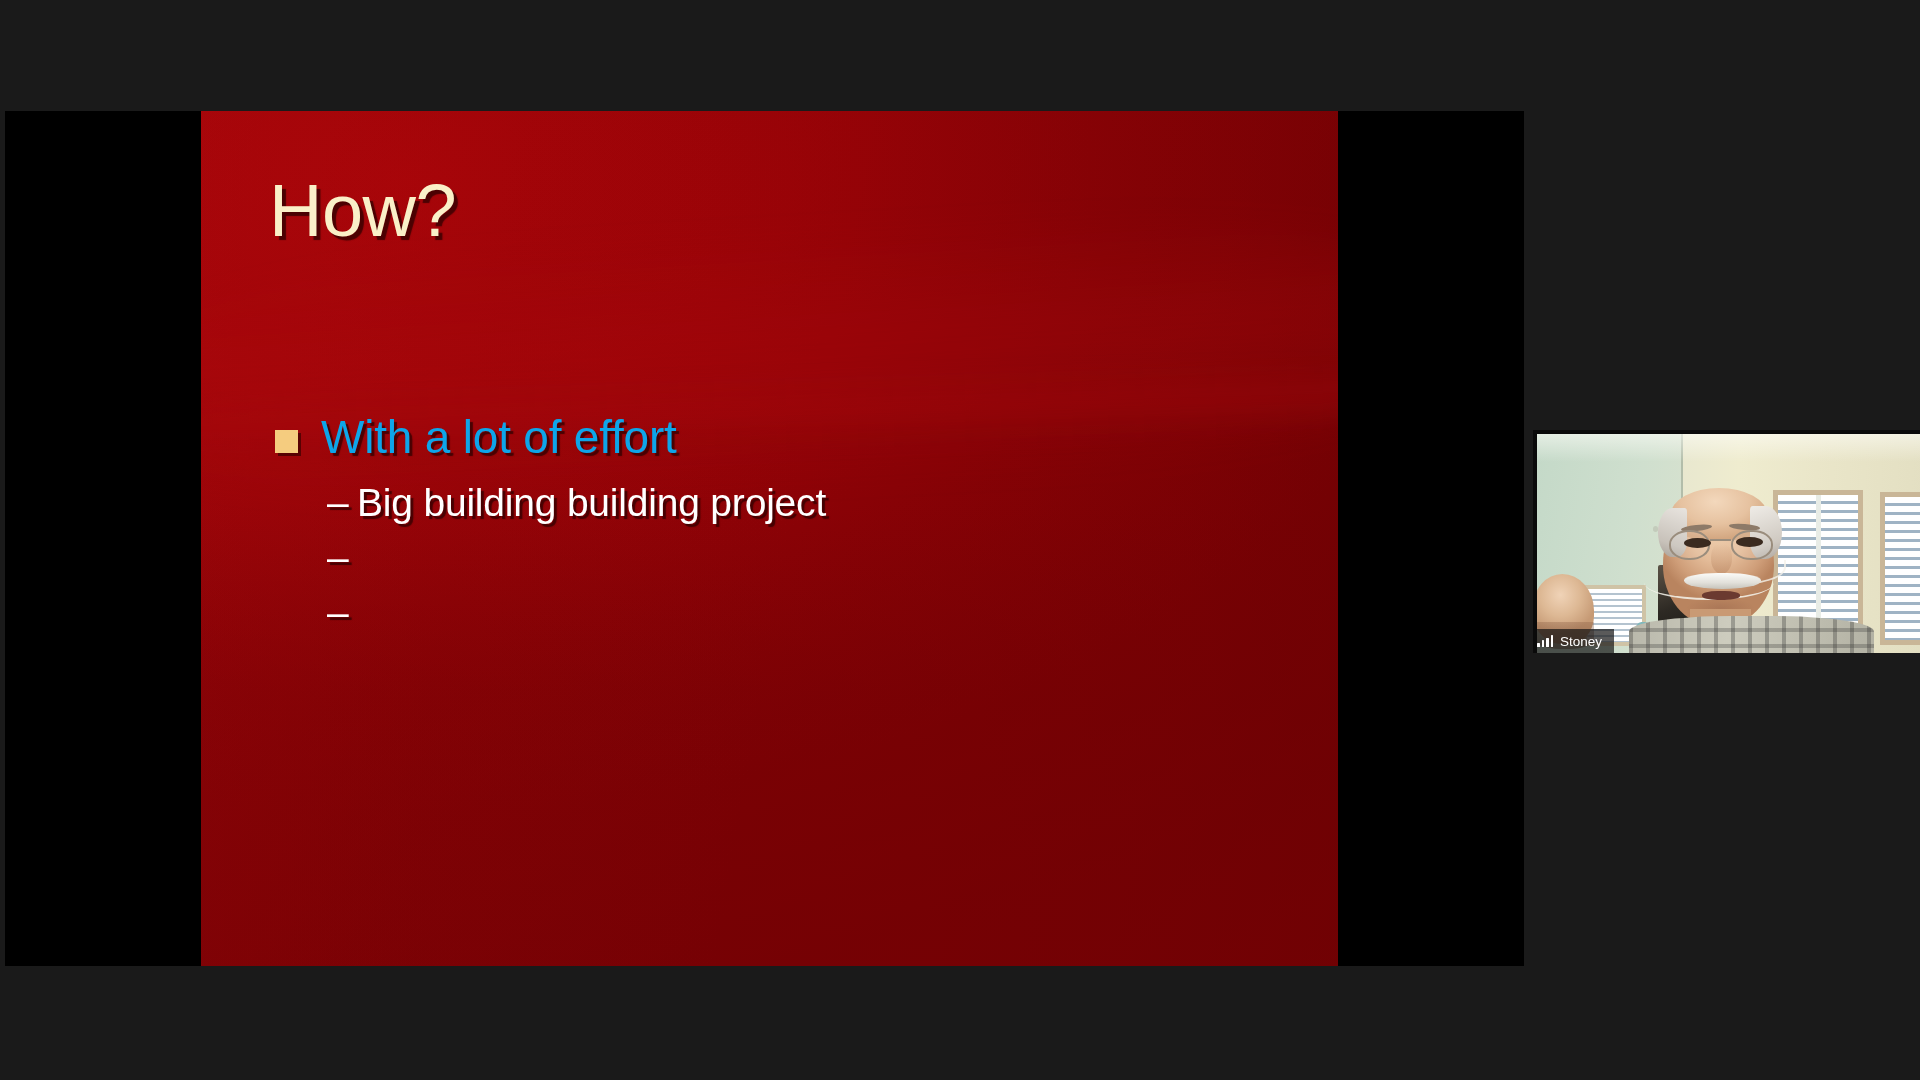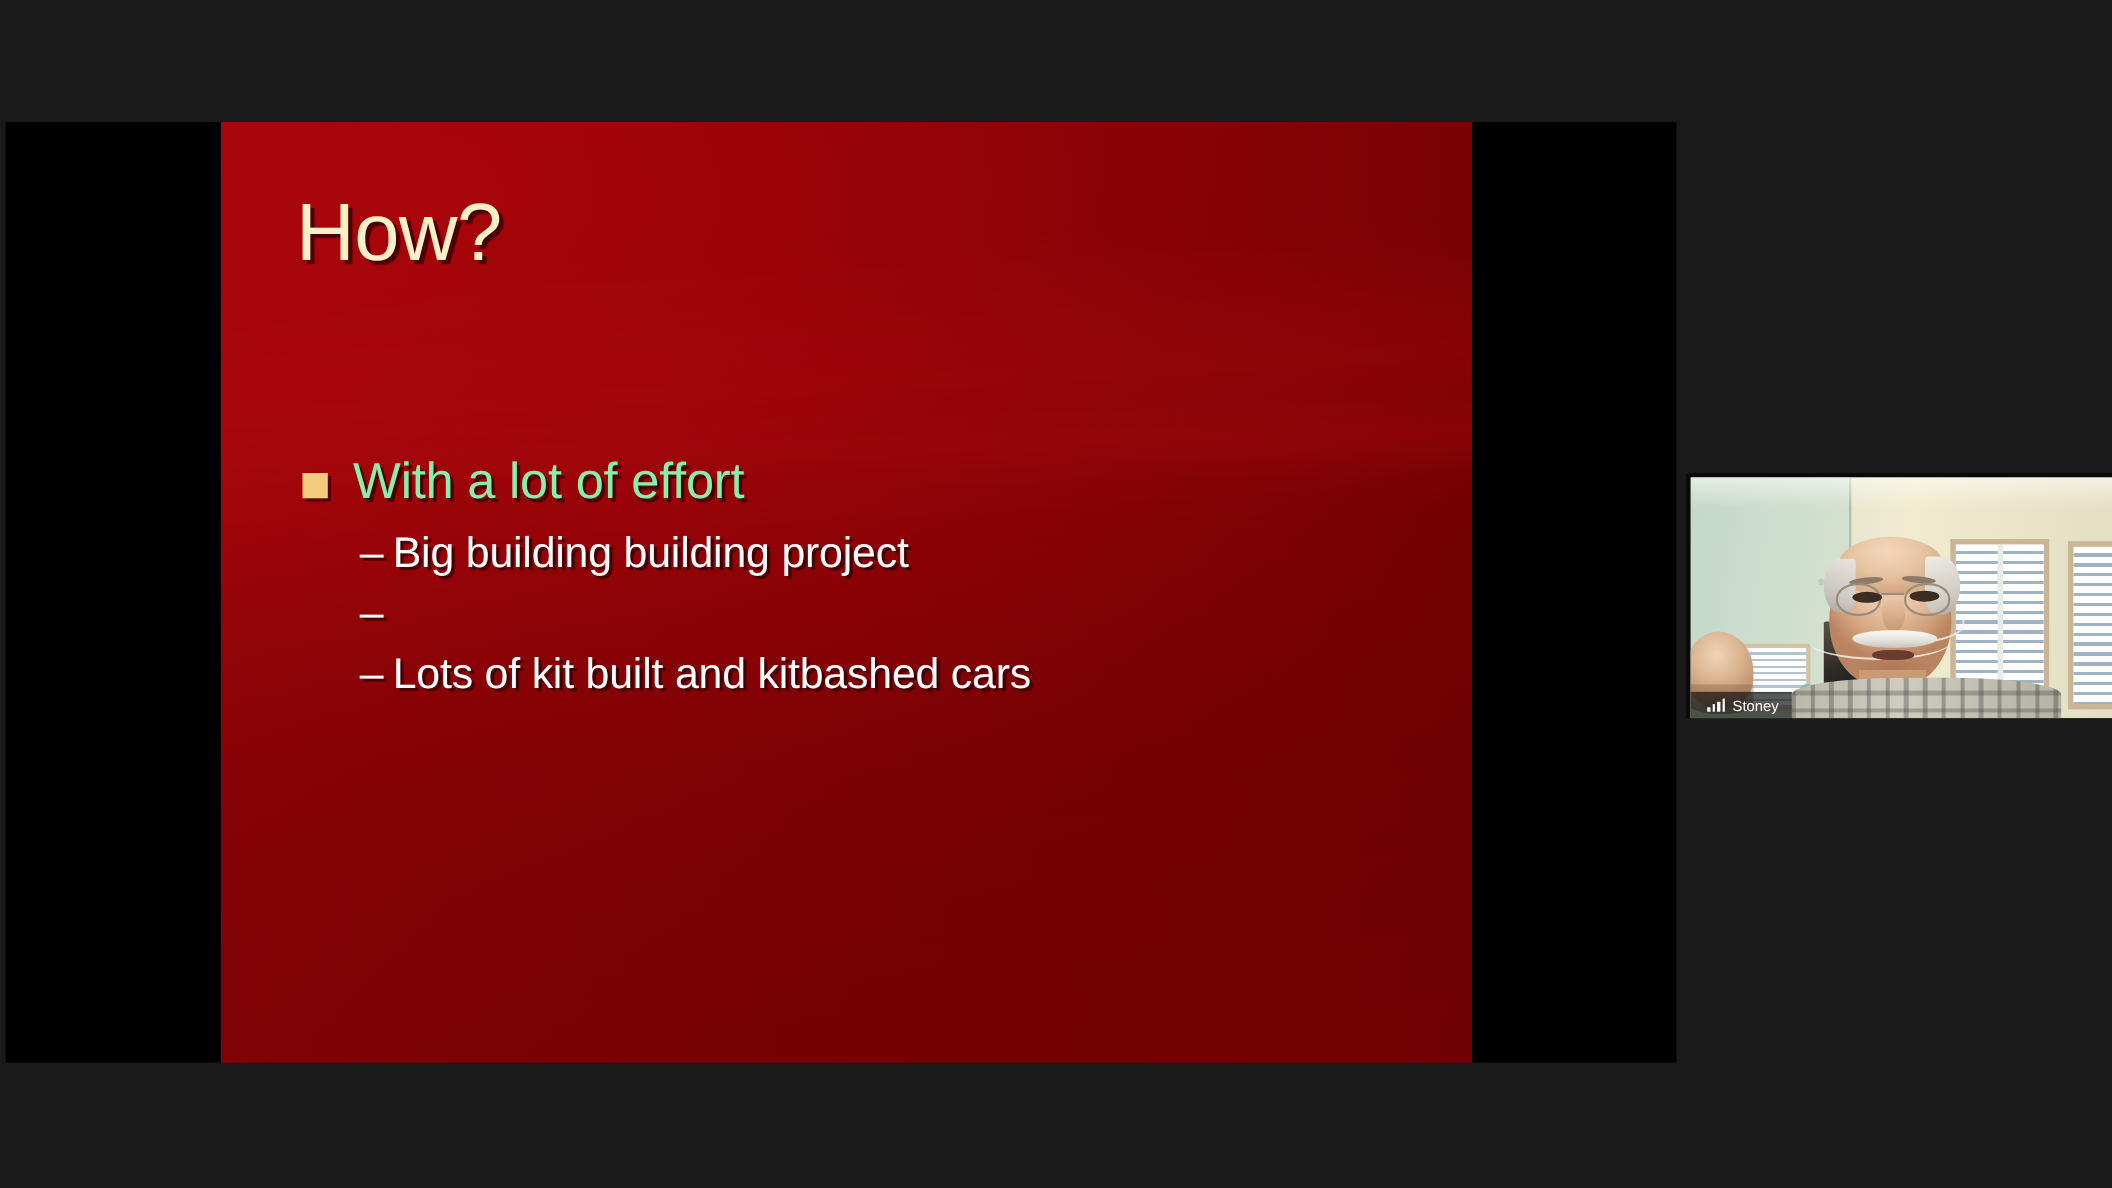--- a/index.html
+++ b/index.html
@@ -112,21 +112,21 @@
     flex:0 0 auto;
     width:23px; height:23px;
     margin-top:19px;
     margin-right:23px;
     background:#F5CC7F;
     box-shadow:3px 3px 0px rgba(45,0,0,0.62);
   }
   .lvl1 .txt {
     font-size:46px;
     line-height:1.16;
-    color:#86efac;
+    color:#0ea5e9;
     font-weight:400;
     text-shadow:3px 3px 1px rgba(45,0,0,0.75);
     letter-spacing:-0.2px;
   }
 
   .lvl2 {
     position:relative;
     display:flex;
     align-items:flex-start;
     padding-left:66px;
@@ -390,21 +390,21 @@
   }
 
   
   #name-badge {
     position:absolute;
     left:0; bottom:0;
     height:24px;
     display:flex;
     align-items:center;
     gap:7px;
-    padding:0 12px 0 15px;
+    padding:0 12px 0 0;
     background:rgba(20,20,20,0.70);
     z-index:5;
   }
   #signal-icon { display:flex; align-items:flex-end; gap:2px; height:12px; }
   #signal-icon i {
     display:block; width:2.5px; background:#ffffff; border-radius:0.5px;
   }
   #signal-icon i:nth-child(1){ height:4px; }
   #signal-icon i:nth-child(2){ height:7px; }
   #signal-icon i:nth-child(3){ height:9.5px; }
@@ -445,21 +445,20 @@
             <span class="dash-bullet">–</span>
             <span class="txt">Big building building project</span>
           </div>
 
           <div class="lvl2">
             <span class="dash-bullet">–</span>
           </div>
 
           <div class="lvl2">
             <span class="dash-bullet">–</span>
-            <span class="txt">Lots of kit built and kitbashed cars</span>
           </div>
 
         </div>
       </div>
     </div>
   </div>
 
   <div id="video-tile">
     <div id="video-frame">
 

